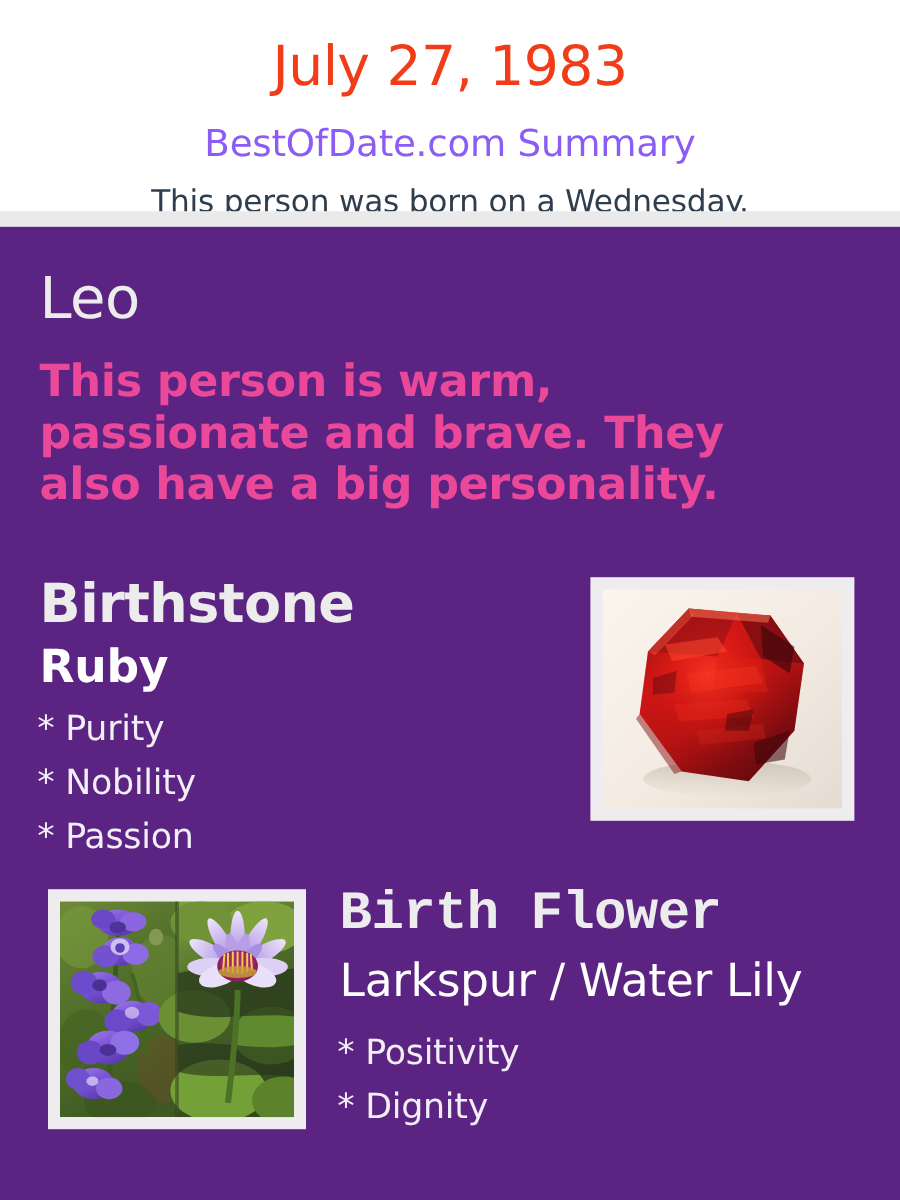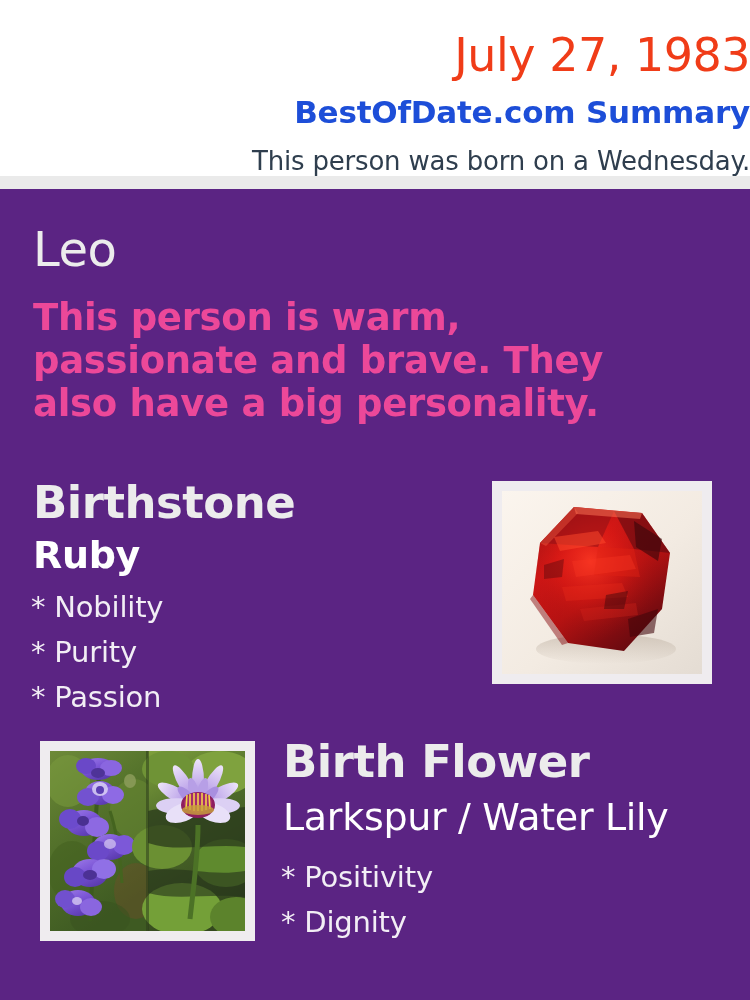--- a/index.html
+++ b/index.html
@@ -7,31 +7,31 @@
     width:750px; height:1000px;
     background:#FFFFFF;
     font-family:"DejaVu Sans", sans-serif;
     overflow:hidden;
   }
   .page { position:relative; width:750px; height:1000px; }
 
   
   .header {
     position:absolute; left:0; top:0; width:750px; height:176px;
-    background:#FFFFFF; text-align:right;
+    background:#FFFFFF; text-align:center;
   }
   .date-title {
     font-family:"DejaVu Sans", sans-serif;
     font-size:46px; font-weight:400; color:#F03C18;
     letter-spacing:-0.5px; line-height:1;
     padding-top:32px;
   }
   .site-sub {
-    font-size:31px; font-weight:700; color:#1d4ed8;
-    line-height:1; margin-top:19px; letter-spacing:-0.2px;
+    font-size:31px; font-weight:400; color:#8b5cf6;
+    line-height:1; margin-top:27px; letter-spacing:-0.2px;
   }
   .born-line {
     font-size:26px; font-weight:400; color:#2F3E4E;
     line-height:1; margin-top:20px; letter-spacing:-0.2px;
   }
   .gray-band {
     position:absolute; left:0; top:176px; width:750px; height:13px;
     background:#EAEAEA;
   }
 
@@ -69,21 +69,21 @@
   }
   .stone-traits li {
     font-size:29px; font-weight:400; color:#F2EEF5;
     line-height:45px; letter-spacing:-0.2px; white-space:nowrap;
   }
 
   
   .flower-title {
     position:absolute; left:283px; top:737px;
     font-size:45px; font-weight:700; color:#ECECEC;
-    line-height:1.1; letter-spacing:-0.5px;
+    line-height:1.1; letter-spacing:-0.5px;font-family:Liberation Mono, monospace;
   }
   .flower-name {
     position:absolute; left:283px; top:797px;
     font-size:38px; font-weight:400; color:#FFFFFF;
     line-height:1.1; letter-spacing:-0.3px;
   }
   .flower-traits {
     position:absolute; left:281px; top:855px;
     list-style:none;
   }
@@ -118,22 +118,22 @@
   <div class="gray-band"></div>
 
   <div class="body-panel"></div>
 
   <div class="sign-name">Leo</div>
   <div class="sign-desc">This person is warm, passionate and brave. They also have a big personality.</div>
 
   <div class="stone-title">Birthstone</div>
   <div class="stone-name">Ruby</div>
   <ul class="stone-traits">
+    <li>* Purity</li>
     <li>* Nobility</li>
-    <li>* Purity</li>
     <li>* Passion</li>
   </ul>
 
   <div class="photo-frame" id="ruby-frame">
     <div class="inner">
       <svg viewBox="0 0 200 183" preserveAspectRatio="none">
         <defs>
           <linearGradient id="bgPale" x1="0" y1="0" x2="1" y2="1">
             <stop offset="0%" stop-color="#FBF5EE"></stop>
             <stop offset="55%" stop-color="#F3EBE2"></stop>

